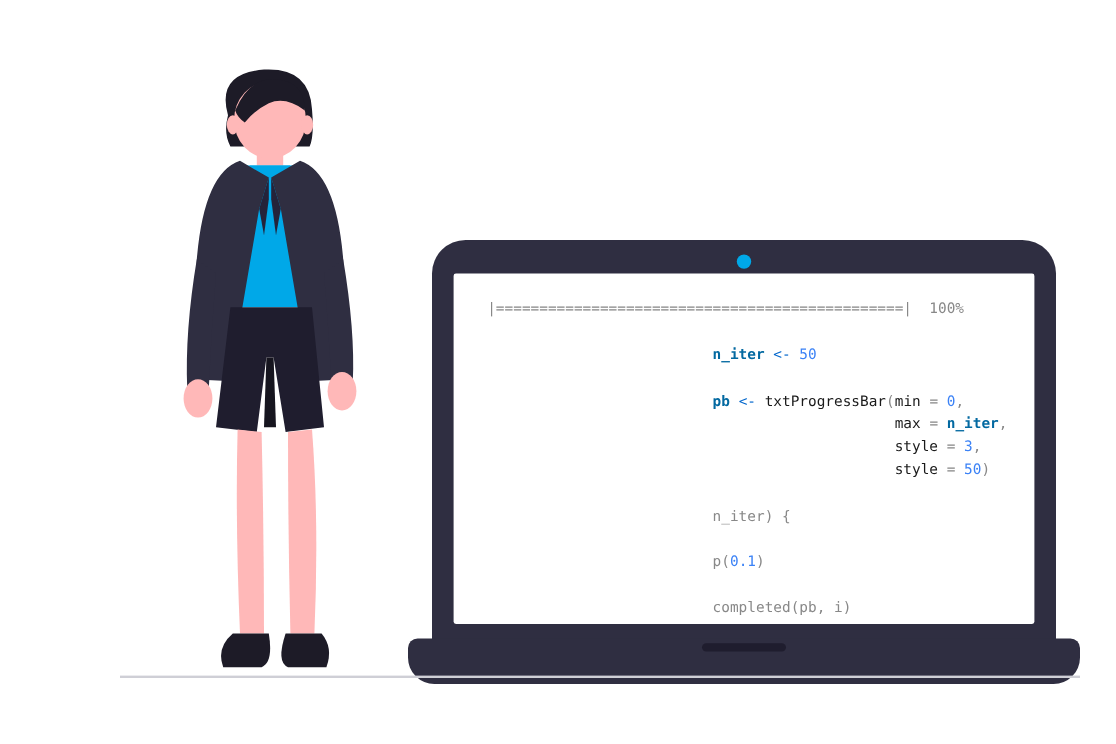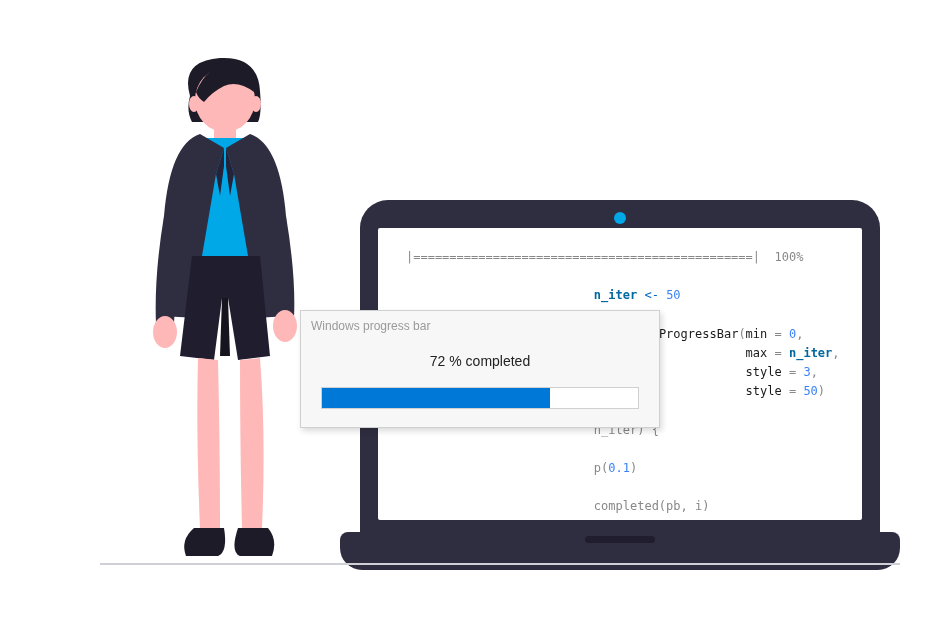--- a/index.html
+++ b/index.html
@@ -170,29 +170,20 @@
 
                           <span class="tok-pun">completed(pb, i)</span>
                         <span class="tok-pun">}</span>
 
                         </pre>
       </div>
     </div>
     <div class="laptop-base"></div>
   </div>
 
-  <div class="progress-dialog">
-    <div class="progress-title">Windows progress bar</div>
-    <div class="progress-body">
-      <div class="progress-label">72 % completed</div>
-      <div class="progress-track">
-        <div class="progress-fill" style="width:72%"></div>
-      </div>
-    </div>
-  </div>
 
   <div class="person">
     <svg viewBox="0 0 210 520" width="210" height="520">
 
       <path d="M70 40 Q60 5 100 2 Q138 0 140 35 Q142 58 138 66 L72 66 Q66 55 70 40 Z" fill="#1d1b27"></path>
 
       <rect x="94" y="60" width="22" height="22" fill="#ffb8b8"></rect>
 
       <ellipse cx="105" cy="44" rx="30" ry="32" fill="#ffb8b8"></ellipse>
 

